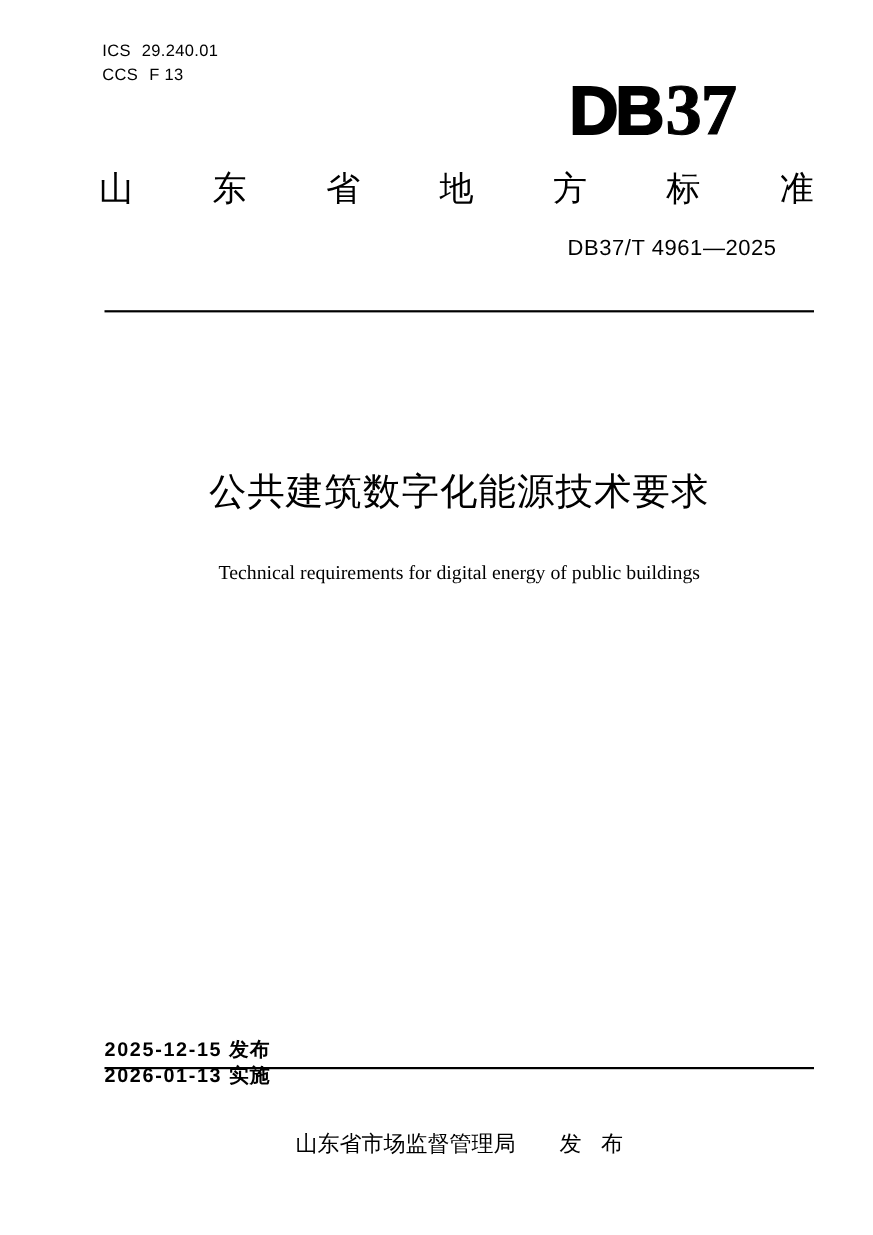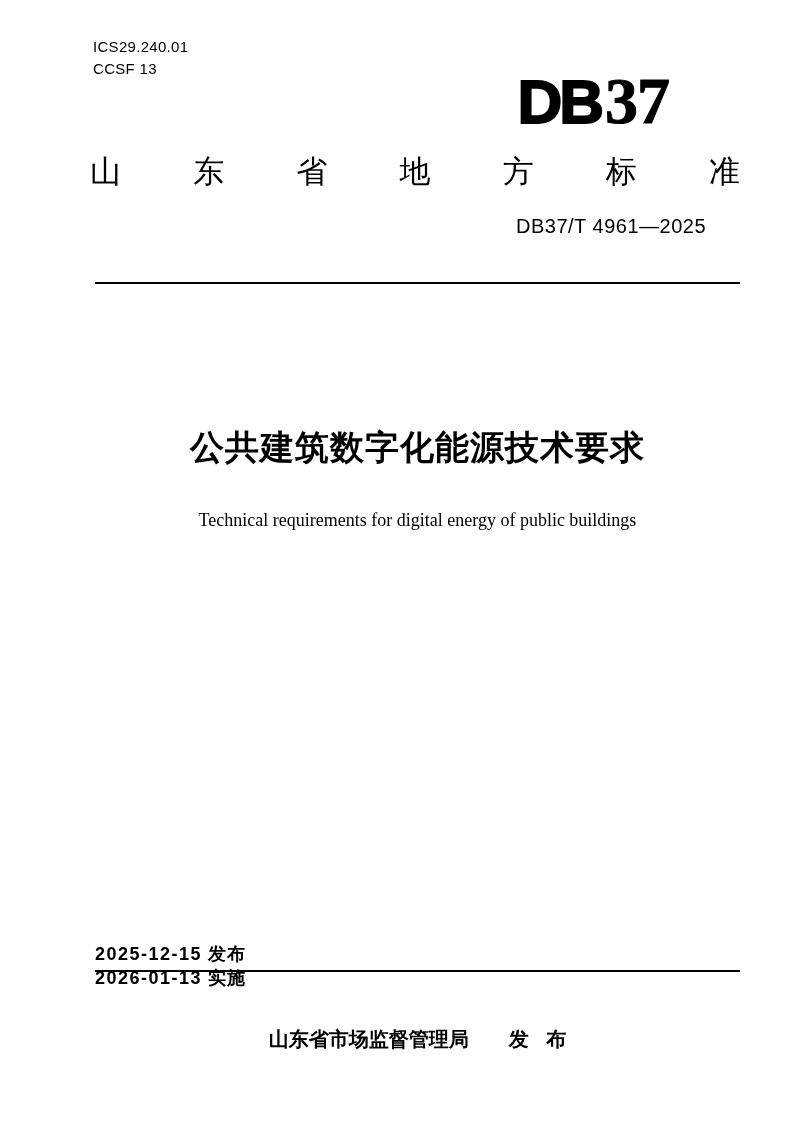--- a/index.html
+++ b/index.html
@@ -17,21 +17,21 @@
 
   
   .codes {
     position: absolute;
     left: 93px;
     top: 36px;
     font-size: 15px;
     line-height: 22px;
     letter-spacing: 0.3px;
   }
-  .code-row { display: flex; gap: 0; }
+  .code-row { display: flex; gap: 10px; }
 
   
   .logo {
     position: absolute;
     top: 68px;
     right: 125px;
     line-height: 1;
     white-space: nowrap;
     text-align: right;
   }
@@ -84,21 +84,21 @@
   .rule-bottom { top: 970px; }
 
   .title-zh {
     position: absolute;
     left: 95px;
     right: 54px;
     top: 428px;
     margin: 0;
     text-align: center;
     font-size: 34px;
-    font-weight: 700;
+    font-weight: 400;
     letter-spacing: 1px;
     line-height: 1.15;
   }
   .title-en {
     position: absolute;
     left: 95px;
     right: 54px;
     top: 499px;
     text-align: center;
     font-family: "Liberation Serif", serif;
@@ -121,21 +121,21 @@
   .date { letter-spacing: 1.5px; }
   .date-label { margin-left: 6px; letter-spacing: 1px; }
 
   .publisher-line {
     position: absolute;
     left: 95px;
     right: 54px;
     top: 1026px;
     text-align: center;
     font-size: 20px;
-    font-weight: 700;
+    font-weight: 400;
   }
   .publish-label { margin-left: 40px; word-spacing: 12px; }
 </style>
 </head>
 <body>
 
 <div class="page">
 
   <div class="codes">
     <div class="code-row">

